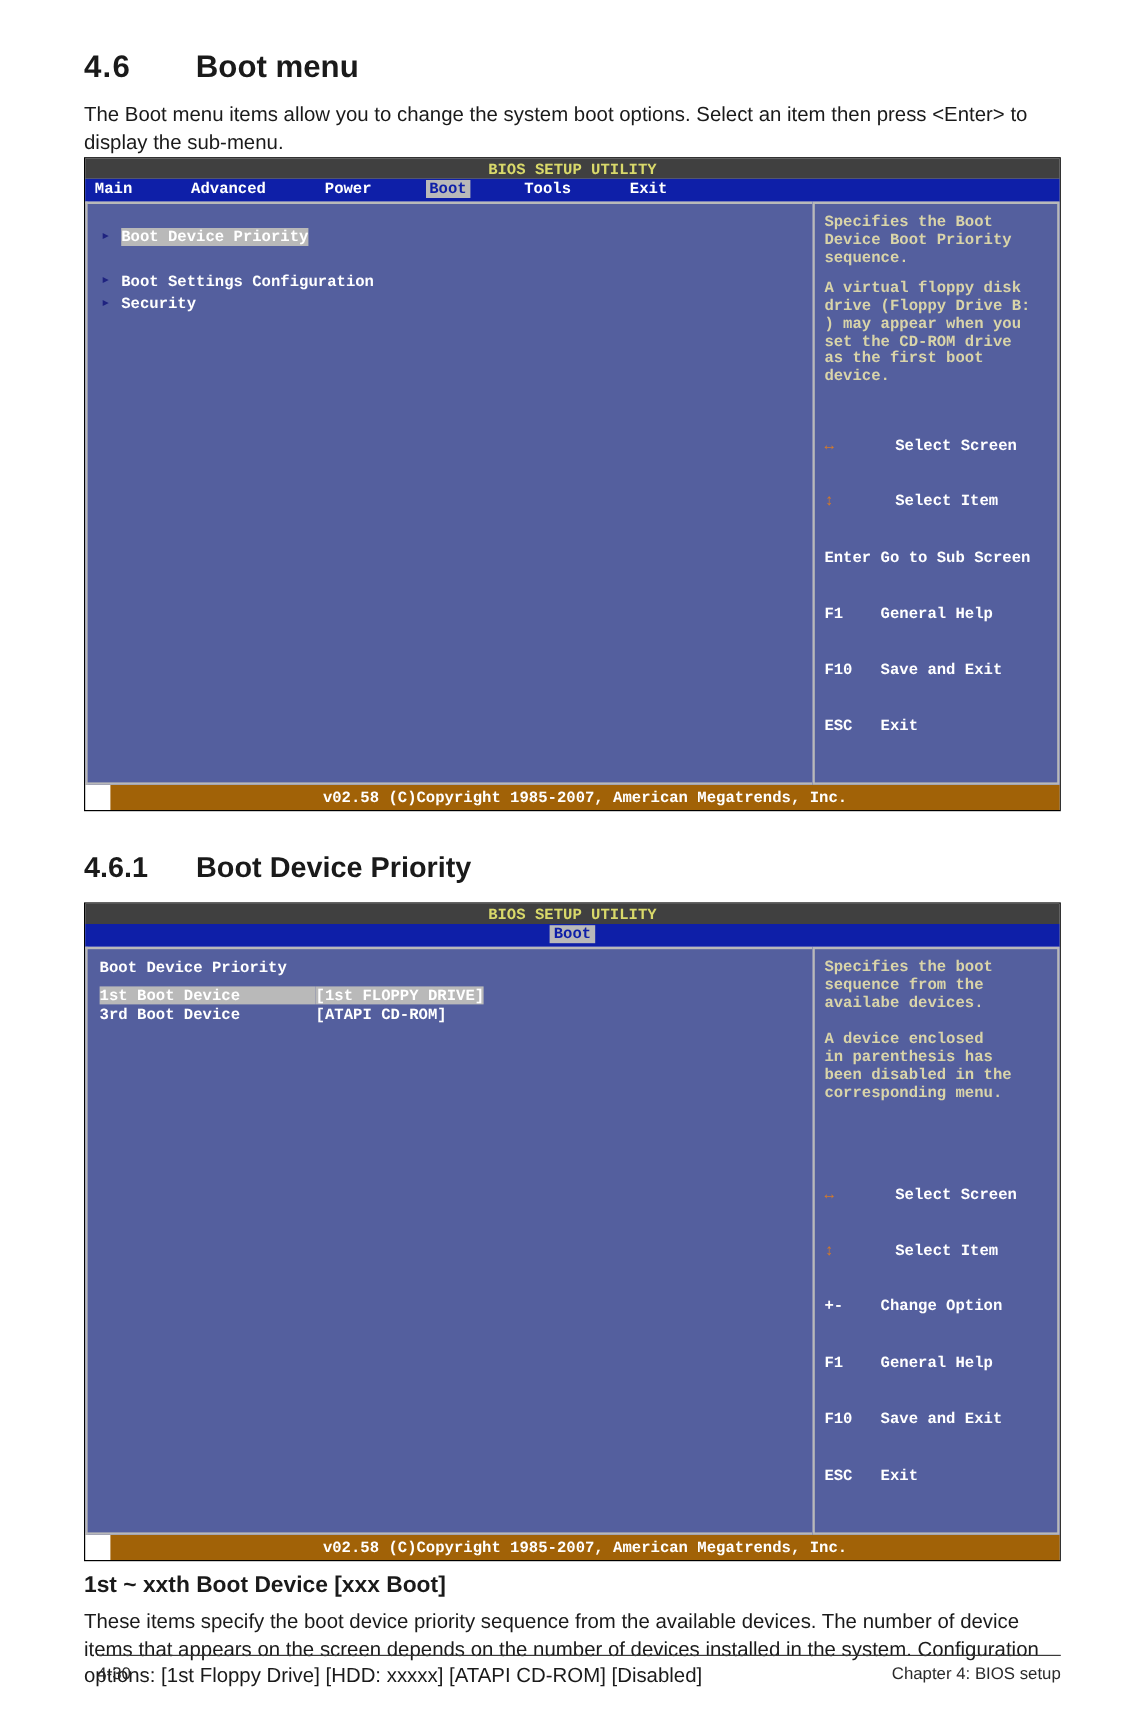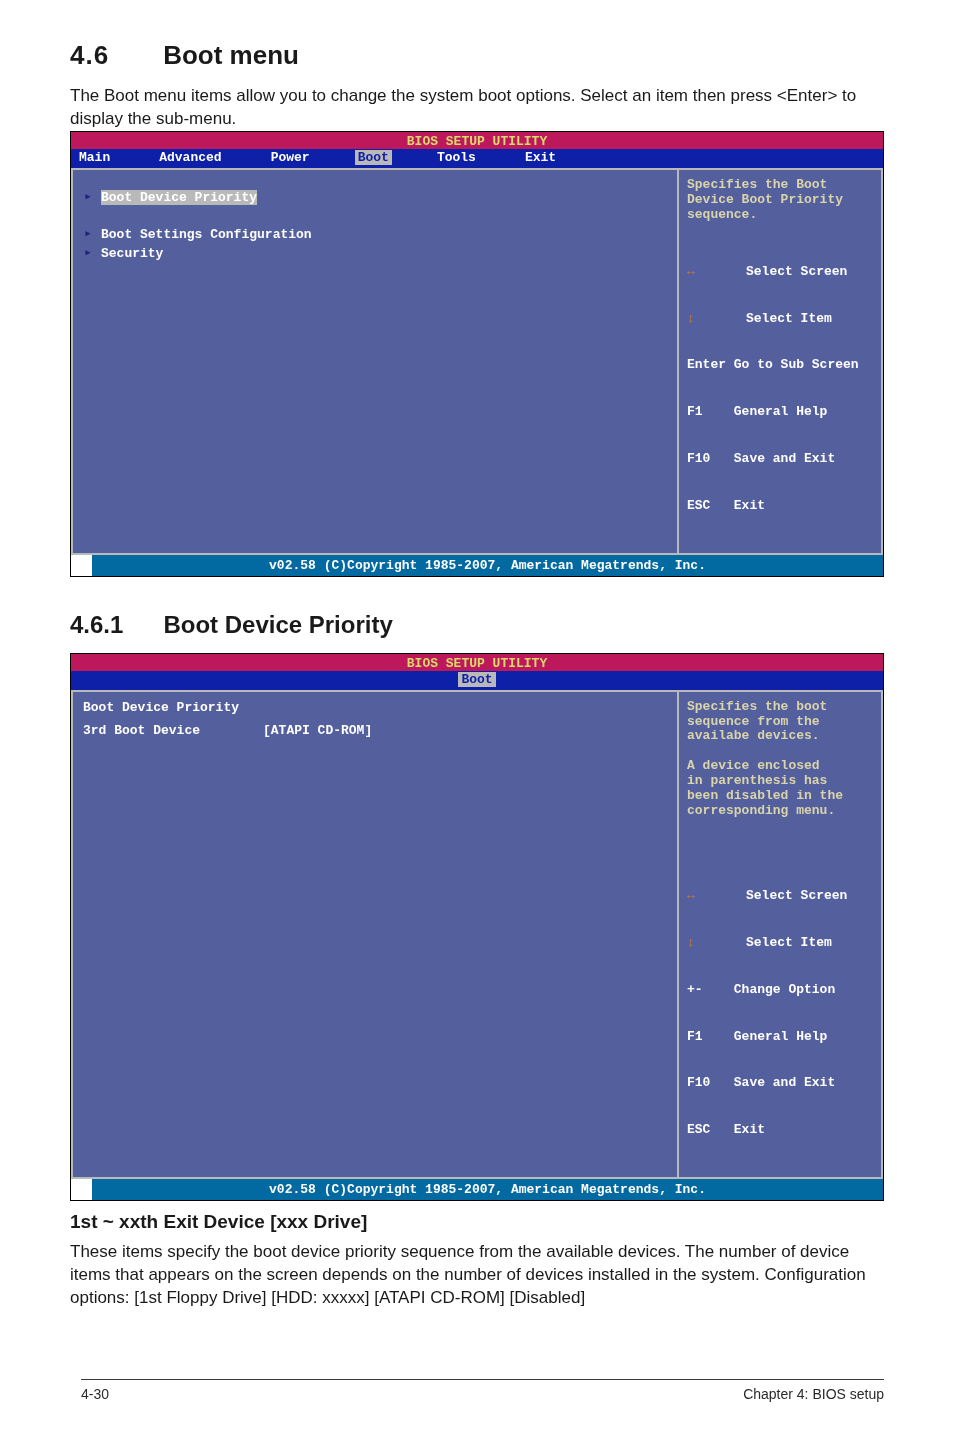--- a/index.html
+++ b/index.html
@@ -25,21 +25,21 @@
   }
   .bios-box {
     width: 100%;
     border: 1px solid #000;
     font-family: "Courier New", monospace;
     font-size: 13px;
     font-weight: bold;
     color: #fff;
   }
   .bios-title-bar {
-    background: #be185d;
+    background: #404040;
     color: #d9d96a;
     text-align: center;
     padding: 2px 0 0 0;
     font-size: 13px;
   }
   .bios-tabs {
     background: #0e1fa8;
     display: flex;
     padding: 1px 4px 3px 4px;
     align-items: center;
@@ -77,21 +77,21 @@
     padding: 8px 8px;
   }
   .menu-row { display:flex; align-items:flex-start; margin: 4px 0; }
   .menu-arrow { color:#1f2380; width:14px; display:inline-block; text-align:center; line-height:1; font-size:13px;}
   .menu-label { color:#ffffff; margin-left:6px; white-space:pre; }
   .menu-label.sel { background:#b9b9b9; color:#ffffff; }
   .help-desc { color:#d9d4a9; white-space:pre-wrap; font-weight:bold; line-height:1.15; margin-bottom:10px;}
   .help-keys { color:#ffffff; white-space:pre; font-weight:bold; line-height:1.2; }
   .key-icon { color:#d37a2a; display:inline-block; width: 20px; }
   .bios-footer {
-    background: #0369a1;
+    background: #a16207;
     color:#fff;
     text-align:center;
     padding: 3px 0;
     font-size: 13px;
     margin-left: 21px;
   }
   .bios-section-header{
     color:#ffffff;
     padding:2px 2px 8px 2px;
   }
@@ -163,20 +163,26 @@
       </div>
       <div class="menu-row">
         <span class="menu-arrow">▸</span>
         <span class="menu-label">Security</span>
       </div>
     </div>
     <div class="bios-right">
       <div class="help-desc">Specifies the Boot
 Device Boot Priority
 sequence.</div>
+      <div class="help-desc">A virtual floppy disk
+drive (Floppy Drive B:
+) may appear when you
+set the CD-ROM drive
+as the first boot
+device.</div>
       <div class="help-keys">
         <div><span class="key-icon">↔</span><span>     Select Screen</span></div>
         <div><span class="key-icon">↕</span><span>     Select Item</span></div>
         <div><span>Enter Go to Sub Screen</span></div>
         <div><span>F1    General Help</span></div>
         <div><span>F10   Save and Exit</span></div>
         <div><span>ESC   Exit</span></div>
       </div>
     </div>
   </div>
@@ -188,20 +194,24 @@
 </h2>
 
 <div class="bios-box">
   <div class="bios-title-bar">BIOS SETUP UTILITY</div>
   <div class="bios-tabs" style="justify-content:center;">
     <span class="bios-tab active" style="margin:0;">Boot</span>
   </div>
   <div class="bios-body" style="min-height:260px;">
     <div class="bios-left" style="padding:6px 8px;">
       <div class="bios-section-header">Boot Device Priority</div>
+      <div class="item-row selected">
+        <span class="item-label">1st Boot Device</span>
+        <span class="item-val">[1st FLOPPY DRIVE]</span>
+      </div>
       <div class="item-row">
         <span class="item-label">3rd Boot Device</span>
         <span class="item-val">[ATAPI CD-ROM]</span>
       </div>
     </div>
     <div class="bios-right">
       <div class="help-desc">Specifies the boot
 sequence from the
 availabe devices.
 
@@ -216,19 +226,19 @@
         <div><span>+-    Change Option</span></div>
         <div><span>F1    General Help</span></div>
         <div><span>F10   Save and Exit</span></div>
         <div><span>ESC   Exit</span></div>
       </div>
     </div>
   </div>
   <div class="bios-footer">v02.58 (C)Copyright 1985-2007, American Megatrends, Inc.</div>
 </div>
 
-<h3 class="sub-heading-bold">1st ~ xxth Exit Device [xxx Drive]</h3>
+<h3 class="sub-heading-bold">1st ~ xxth Boot Device [xxx Boot]</h3>
 <p class="body-text">These items specify the boot device priority sequence from the available devices. The number of device items that appears on the screen depends on the number of devices installed in the system. Configuration options: [1st Floppy Drive] [HDD: xxxxx] [ATAPI CD-ROM] [Disabled]</p>
 
 <div class="page-footer">
   <span>4-30</span>
   <span>Chapter 4: BIOS setup</span>
 </div>
 
 </body></html>

